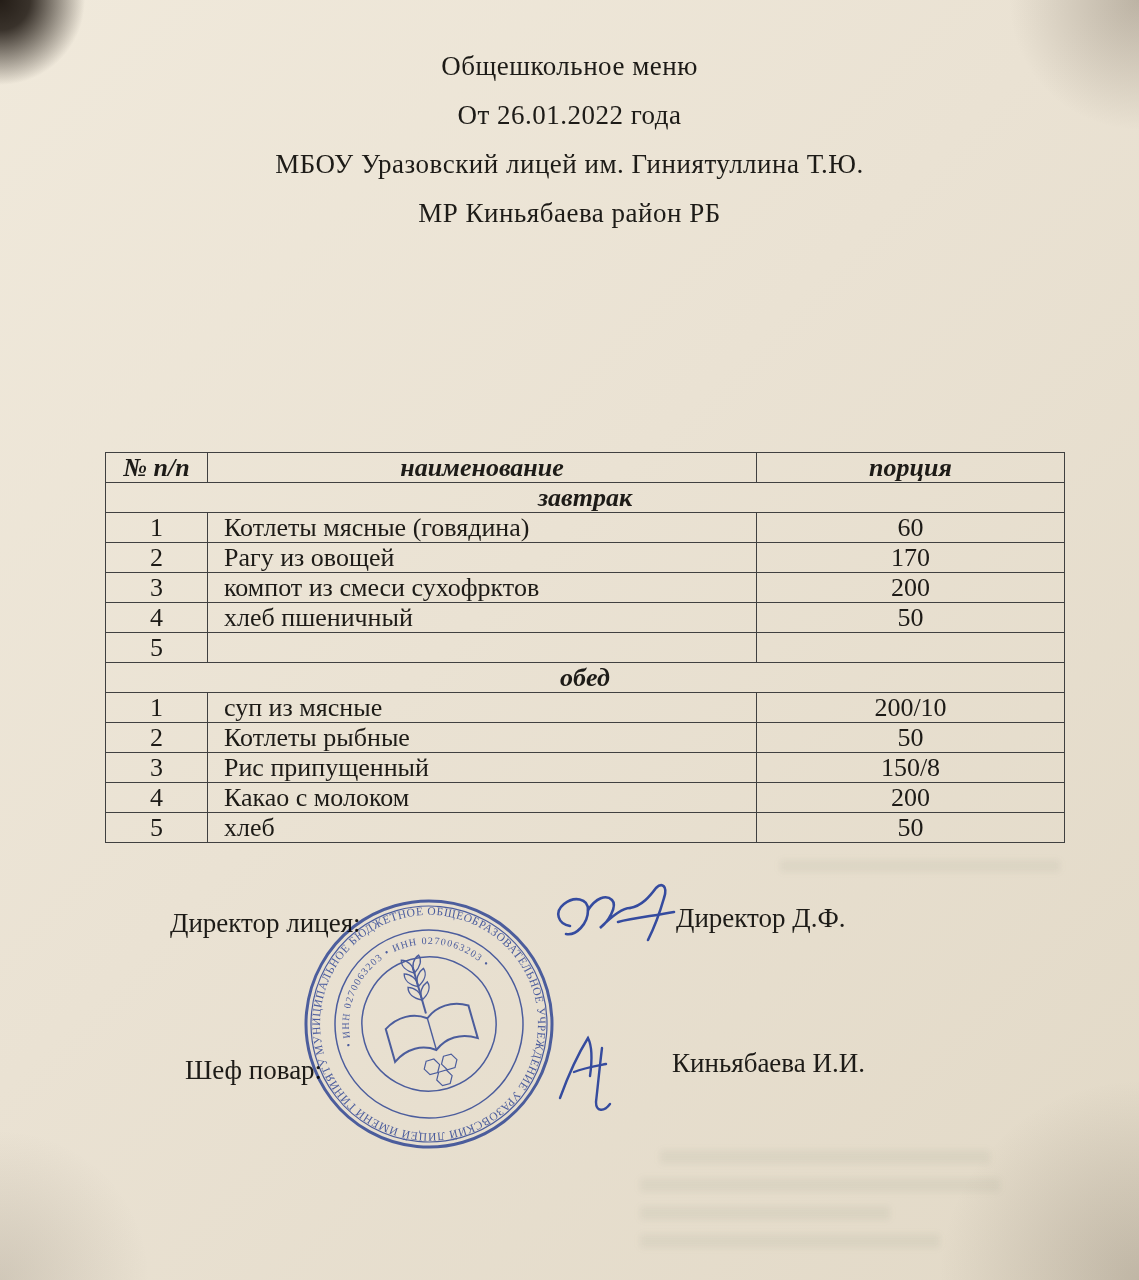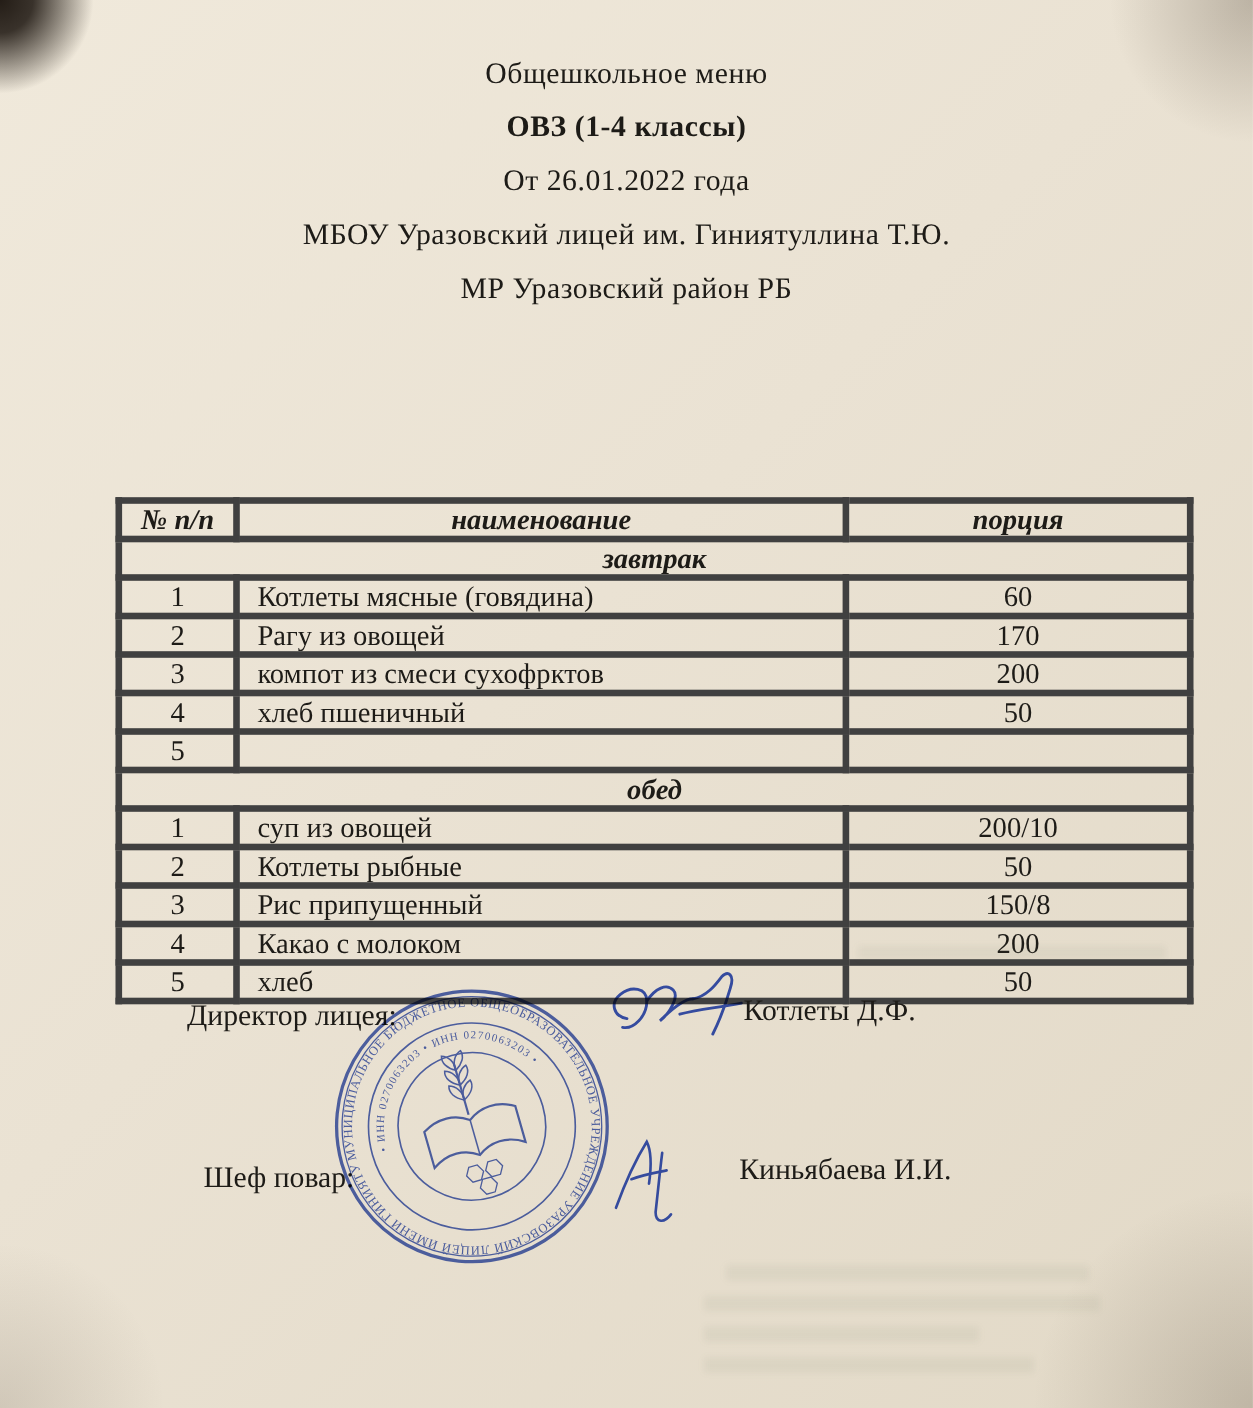--- a/index.html
+++ b/index.html
@@ -14,44 +14,43 @@
       linear-gradient(135deg,#f0e9db 0%,#eae2d3 45%,#e2d9c7 100%);
   }
   .header-block{position:absolute;top:50px;left:0;width:100%;text-align:center;}
   .header-line{font-size:27px;letter-spacing:.5px;height:49px;line-height:32px;}
   .header-line.bold{font-weight:bold;}
   .menu-table{
     position:absolute;left:105px;top:452px;width:952px;
     border-collapse:collapse;table-layout:fixed;font-size:26px;
   }
   .menu-table td{
-    border:6px solid #404040;height:29px;line-height:29px;
+    border:1px solid #404040;height:29px;line-height:29px;
     padding:0 4px;overflow:hidden;white-space:nowrap;
   }
   .col-num{width:93px;text-align:center;}
   .col-name{width:540px;text-align:left;padding-left:16px !important;}
   .col-portion{width:299px;text-align:center;}
   .thead td{font-weight:bold;font-style:italic;text-align:center;}
   .section-row td{font-weight:bold;font-style:italic;text-align:center;}
   .sig-label{position:absolute;font-size:27px;}
   .sig-name{position:absolute;font-size:27px;}
   .stamp-wrap{position:absolute;left:298px;top:893px;width:262px;height:262px;
     transform:rotate(-16deg);opacity:.88;mix-blend-mode:multiply;}
   .signature-svg{position:absolute;mix-blend-mode:multiply;}
   .bleed{position:absolute;background:rgba(95,115,92,0.07);filter:blur(3px);border-radius:3px;}
 </style>
 </head>
 <body>
 
 <div class="header-block">
   <div class="header-line">Общешкольное меню</div>
-  <div class="header-line bold">ОВЗ  (1-4 классы)</div>
   <div class="header-line">От 26.01.2022 года</div>
   <div class="header-line">МБОУ Уразовский лицей им. Гиниятуллина Т.Ю.</div>
-  <div class="header-line">МР Уразовский район РБ</div>
+  <div class="header-line">МР Киньябаева район РБ</div>
 </div>
 
 <table class="menu-table">
   <tbody>
       <tr class="thead">
     <td class="col-num">№ п/п</td>
     <td class="col-name" style="text-align:center;padding-left:4px !important;">наименование</td>
     <td class="col-portion">порция</td>
   </tr>
   <tr class="section-row">
@@ -80,21 +79,21 @@
   <tr>
     <td class="col-num">5</td>
     <td class="col-name"></td>
     <td class="col-portion"></td>
   </tr>
   <tr class="section-row">
     <td colspan="3">обед</td>
   </tr>
   <tr>
     <td class="col-num">1</td>
-    <td class="col-name">суп из овощей</td>
+    <td class="col-name">суп из мясные</td>
     <td class="col-portion">200/10</td>
   </tr>
   <tr>
     <td class="col-num">2</td>
     <td class="col-name">Котлеты рыбные</td>
     <td class="col-portion">50</td>
   </tr>
   <tr>
     <td class="col-num">3</td>
     <td class="col-name">Рис припущенный</td>
@@ -107,21 +106,21 @@
   </tr>
   <tr>
     <td class="col-num">5</td>
     <td class="col-name">хлеб</td>
     <td class="col-portion">50</td>
   </tr>
 </tbody>
   </table>
 
 <div class="sig-label" style="left:170px;top:908px;">Директор лицея:</div>
-<div class="sig-name" style="left:676px;top:903px;">Котлеты Д.Ф.</div>
+<div class="sig-name" style="left:676px;top:903px;">Директор Д.Ф.</div>
 
 <div class="sig-label" style="left:170px;top:1055px;margin-left:15px;">Шеф повар:</div>
 <div class="sig-name" style="left:672px;top:1048px;">Киньябаева И.И.</div>
 
 <svg class="signature-svg" style="left:548px;top:878px;" width="150" height="80" viewBox="0 0 150 80">
   <g fill="none" stroke="#3a56c4" stroke-width="2.6" stroke-linecap="round">
     <path d="M22,48 C10,46 6,34 16,26 C26,18 40,20 40,32 C40,46 28,58 18,56"></path>
     <path d="M40,32 C48,20 58,16 64,22 C70,28 60,44 52,50 C62,40 74,30 82,30"></path>
     <path d="M82,30 C94,28 102,18 108,10 C114,4 120,8 116,20 C112,34 106,50 100,62"></path>
     <path d="M70,44 C85,40 105,38 126,34"></path>

